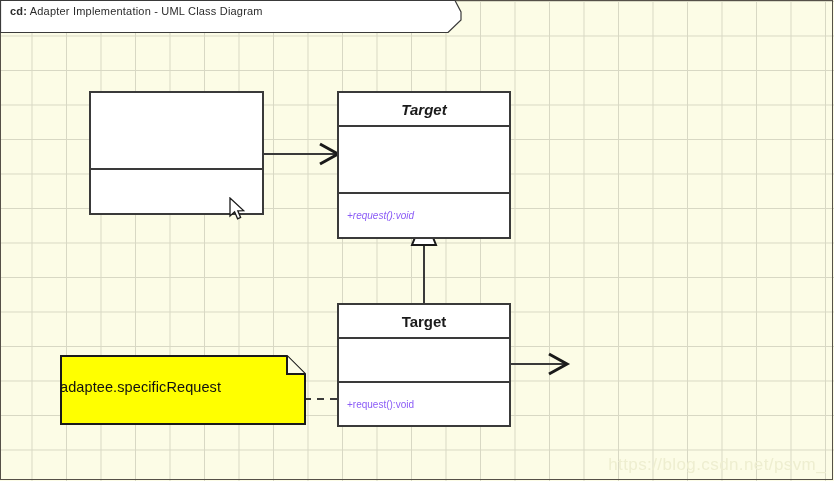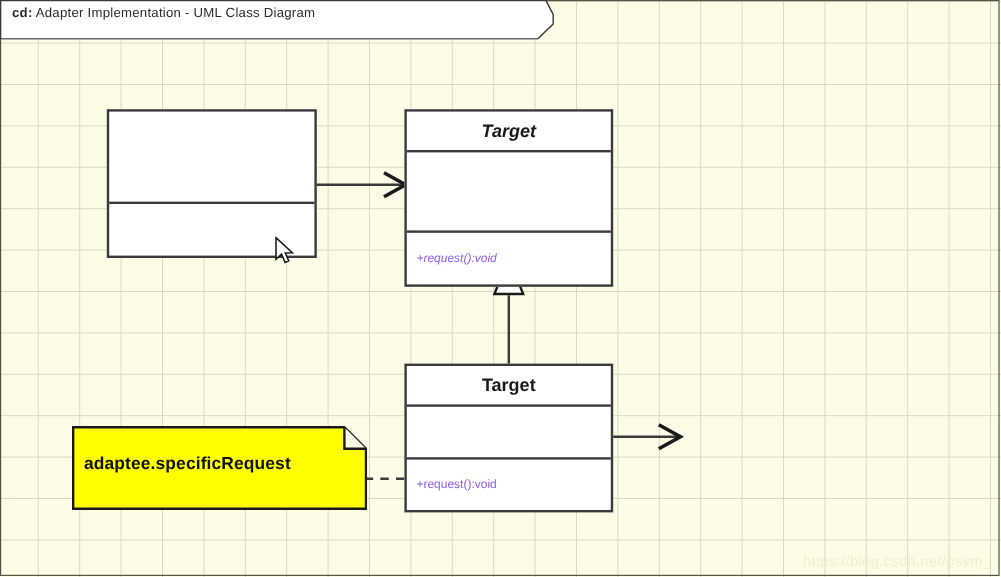--- a/index.html
+++ b/index.html
@@ -101,45 +101,44 @@
   
   #note-box {
     position: absolute;
     left: 60px;
     top: 355px;
     width: 246px;
     height: 70px;
   }
   #note-text {
     position: absolute;
-    left: 10px;
+    left: 0;
     top: 24px;
     width: 228px;
     font-size: 14.5px;
     color: #111111;
     white-space: nowrap;
     letter-spacing: 0.1px;
-    font-weight: bold;
   }
 
   
   #cursor {
     position: absolute;
     left: 229px;
     top: 197px;
     width: 18px;
     height: 26px;
   }
 
   
   #watermark {
     position: absolute;
     right: 8px;
     bottom: 6px;
-    font-size: 12px;
+    font-size: 17px;
     color: #eeeed0;
     letter-spacing: 0.4px;
     white-space: nowrap;
   }
 </style>
 </head>
 <body>
 
 <div id="canvas">
 

